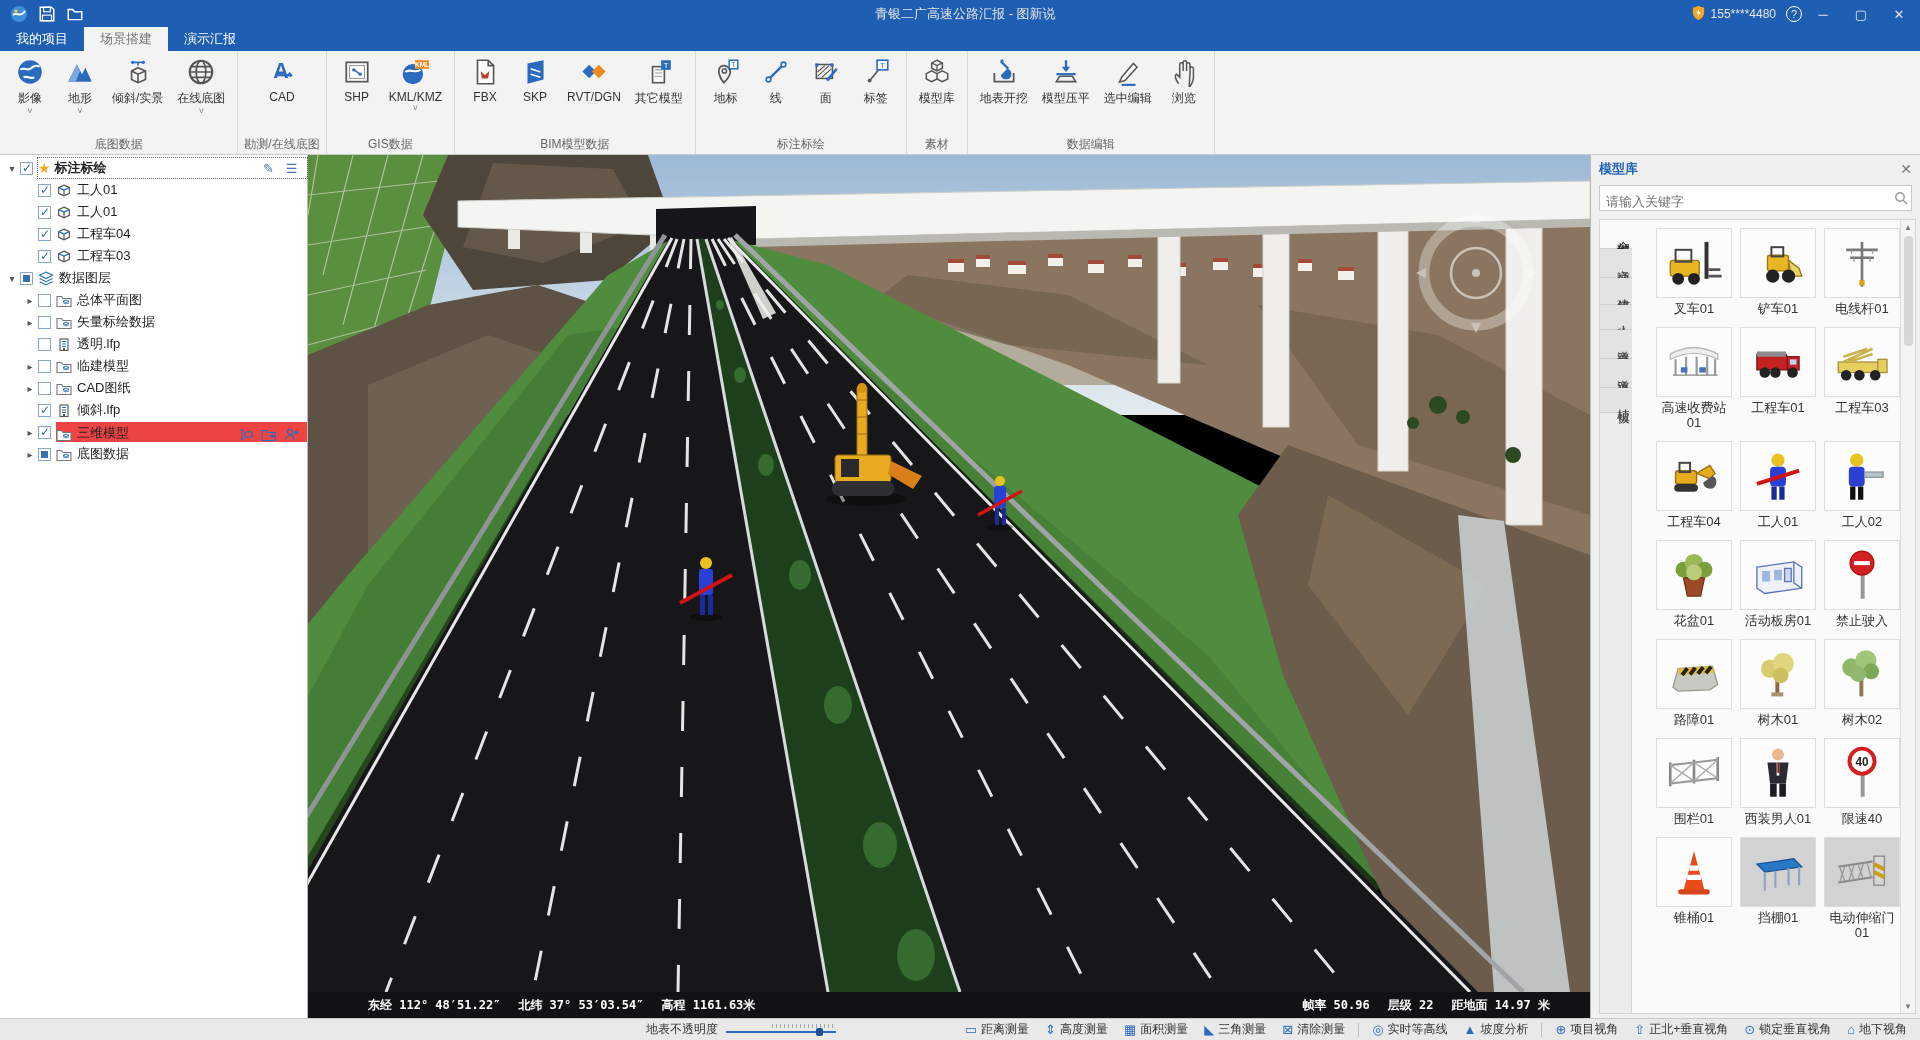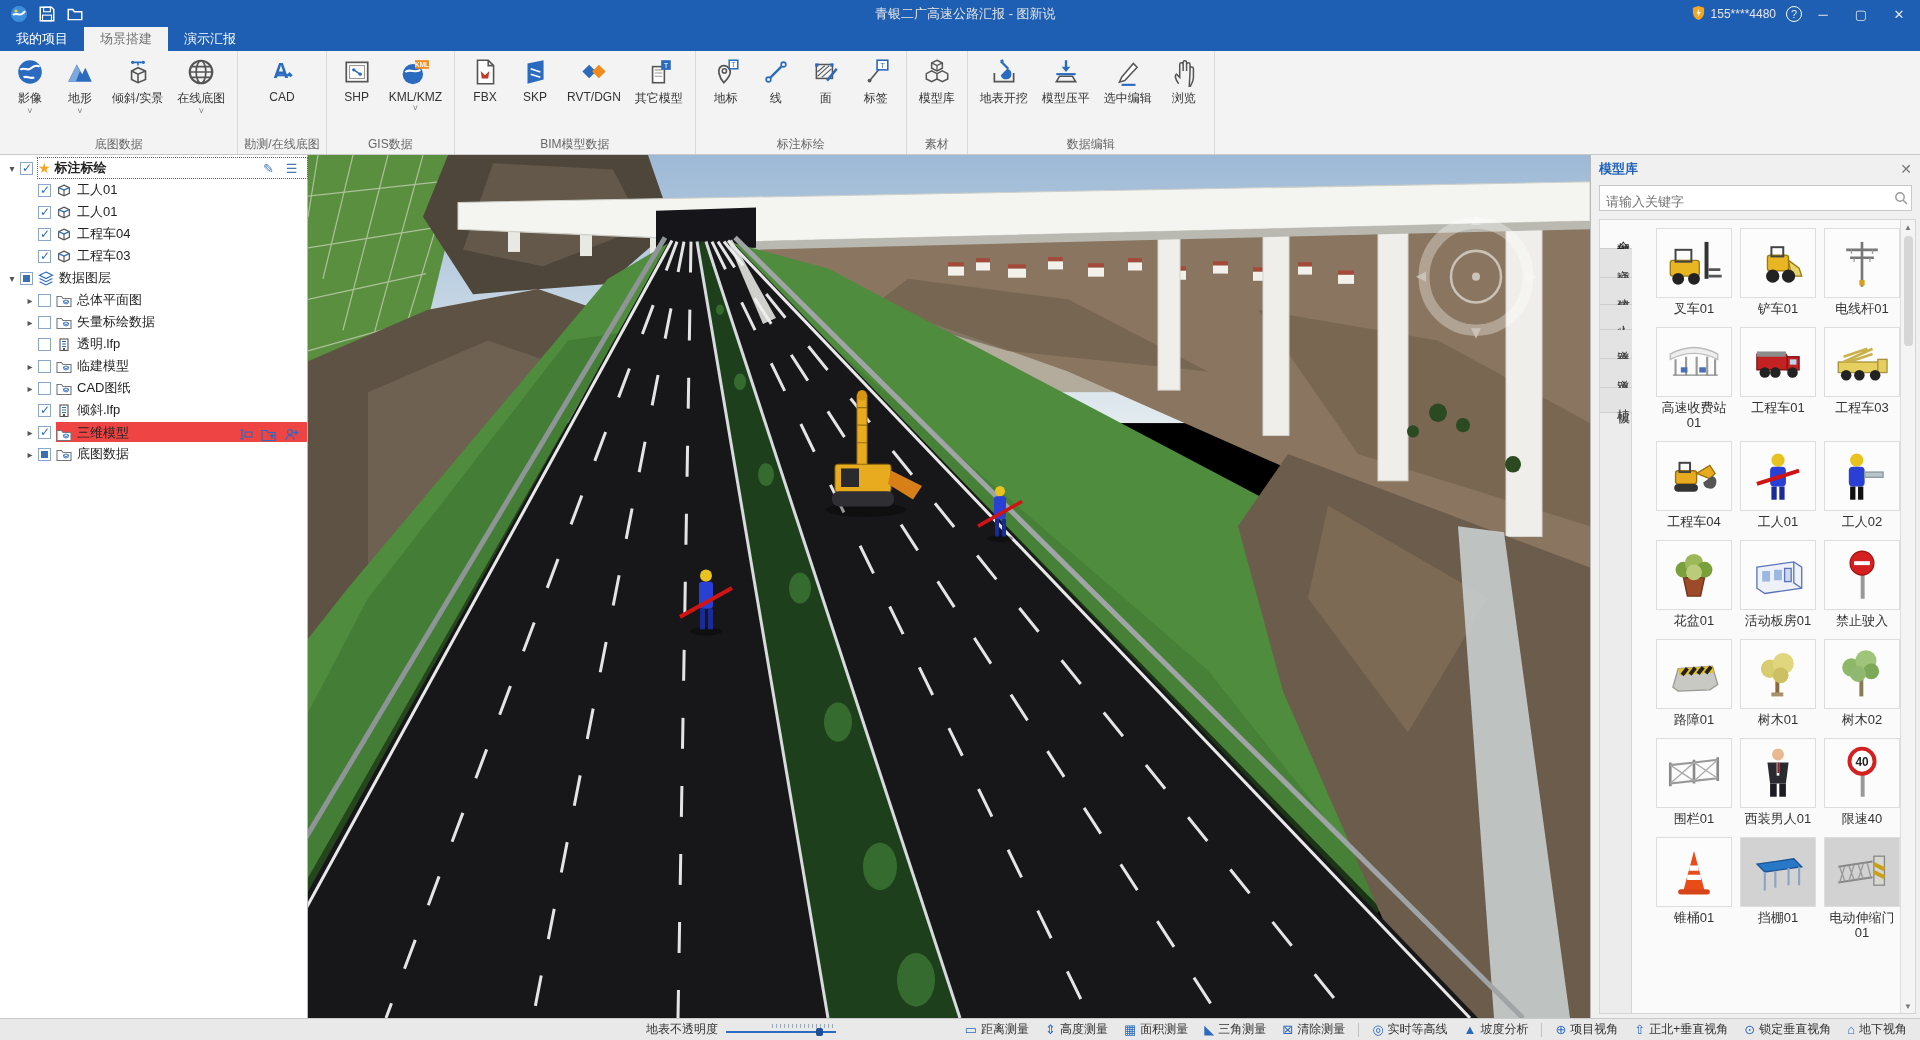--- a/index.html
+++ b/index.html
@@ -733,20 +733,29 @@
             <circle cx="1168" cy="118" r="52" fill="none" stroke="#fff" stroke-width="11" opacity=".6"></circle>
             <circle cx="1168" cy="118" r="25" fill="none" stroke="#fff" stroke-width="2.5"></circle>
             <polygon points="1168,58 1163,68 1173,68" fill="#fff"></polygon>
             <polygon points="1168,178 1163,168 1173,168" fill="#fff"></polygon>
             <polygon points="1108,118 1118,113 1118,123" fill="#fff"></polygon>
             <polygon points="1228,118 1218,113 1218,123" fill="#fff"></polygon>
             <circle cx="1168" cy="118" r="4" fill="#fff"></circle>
           </g>
         </svg>
       </div>
+      <div class="vpstatus">
+        <span>东经 112° 48′51.22″</span>
+        <span>北纬 37° 53′03.54″</span>
+        <span>高程 1161.63米</span>
+        <span class="gap"></span>
+        <span>帧率 50.96</span>
+        <span>层级 22</span>
+        <span>距地面 14.97 米</span>
+      </div>
     </div>
 
     <div class="rpanel">
       <div class="rp-head">
         <span class="panel-title">模型库</span>
         <span class="rp-close">✕</span>
       </div>
       <div class="searchwrap">
         <input type="text" placeholder="请输入关键字" style="">
         <span class="mag">

